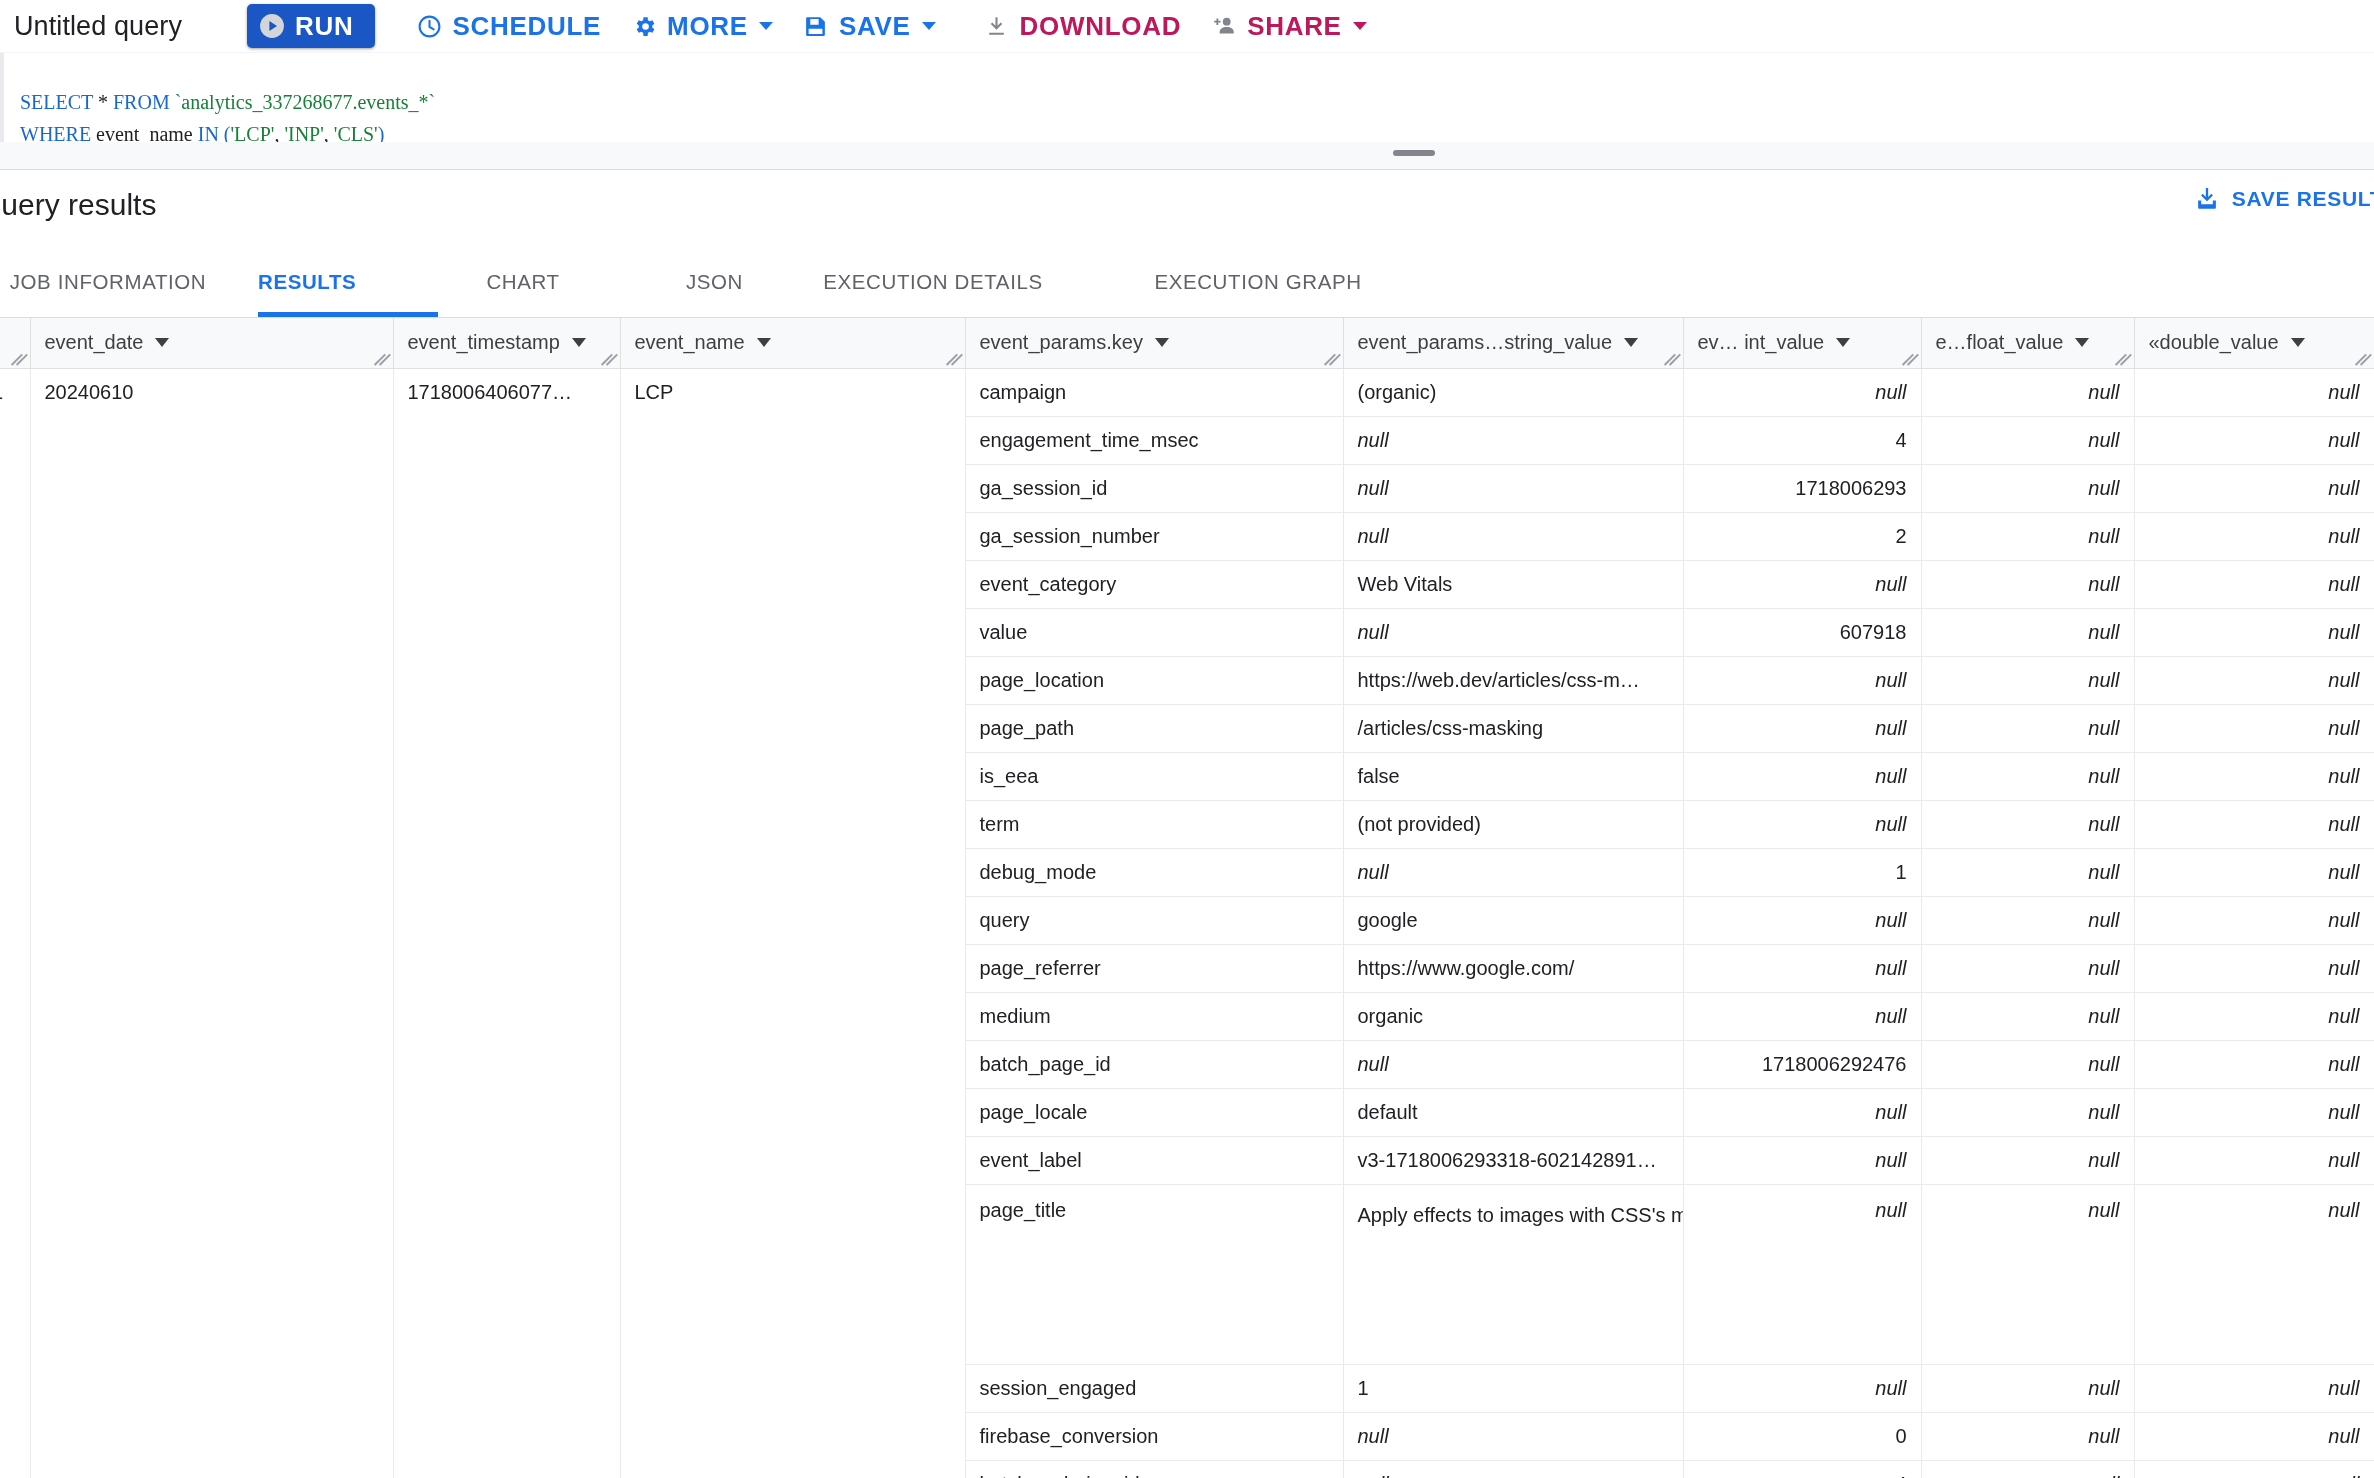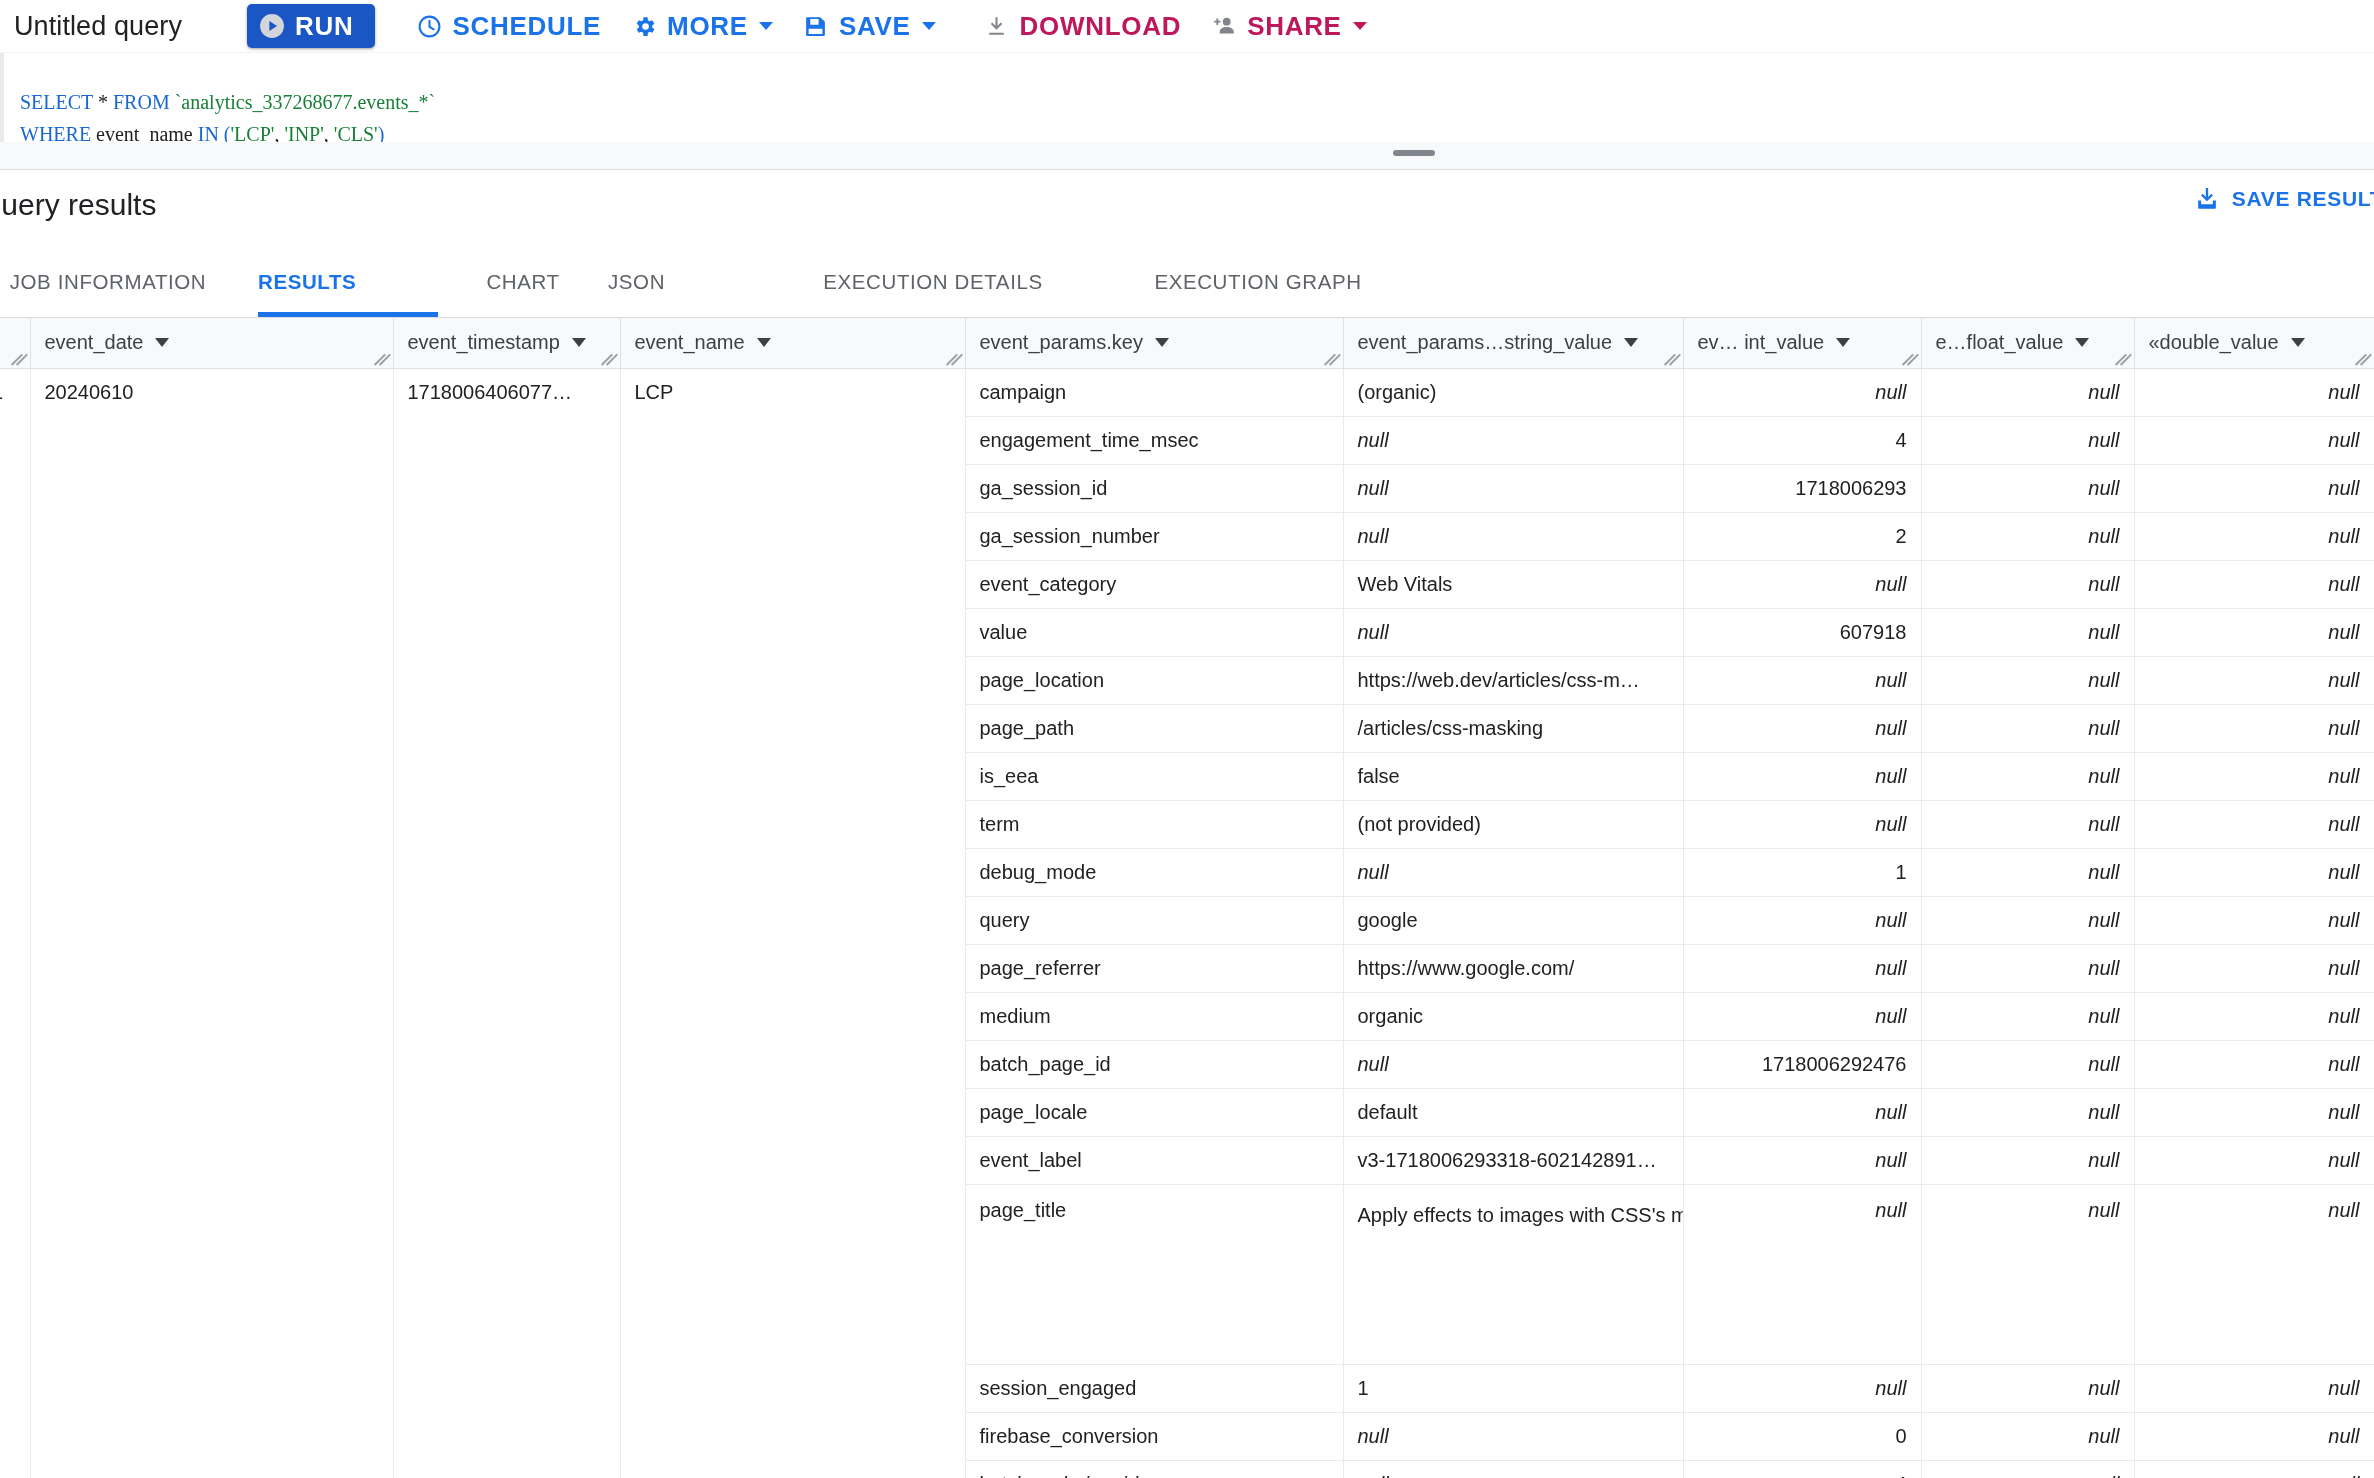--- a/index.html
+++ b/index.html
@@ -359,21 +359,21 @@
 <div id="tabs">
     <div class="tab" style="position: absolute; left: -42px; width: 300px; justify-content: center;">
       <span>JOB INFORMATION</span>
     </div>
     <div class="tab active" style="position: absolute; left: 258px; width: 180px; ">
       <span>RESULTS</span>
     </div>
     <div class="tab" style="position: absolute; left: 438px; width: 170px; justify-content: center;">
       <span>CHART</span>
     </div>
-    <div class="tab" style="position: absolute; left: 608px; width: 165px; ">
+    <div class="tab" style="position: absolute; left: 632px; width: 165px; justify-content: center;">
       <span>JSON</span>
     </div>
     <div class="tab" style="position: absolute; left: 773px; width: 320px; justify-content: center;">
       <span>EXECUTION DETAILS</span>
     </div>
     <div class="tab" style="position: absolute; left: 1093px; width: 330px; justify-content: center;">
       <span>EXECUTION GRAPH</span>
     </div>
   </div>
 

